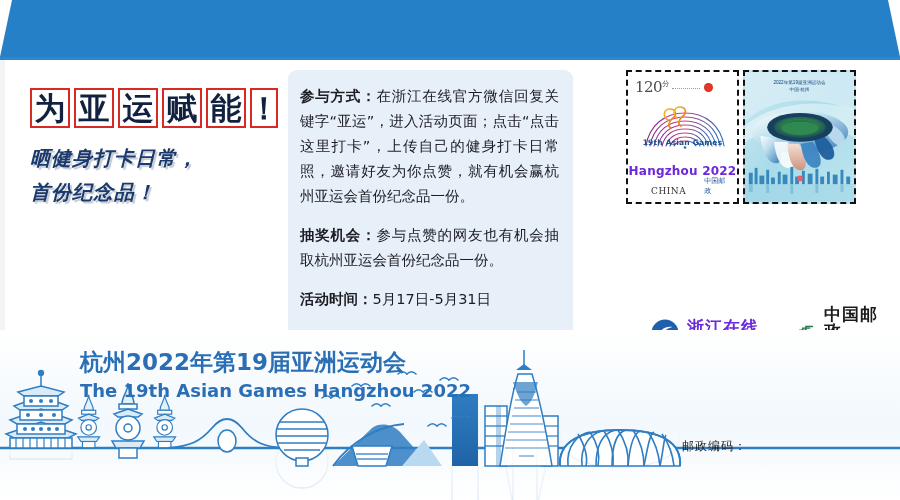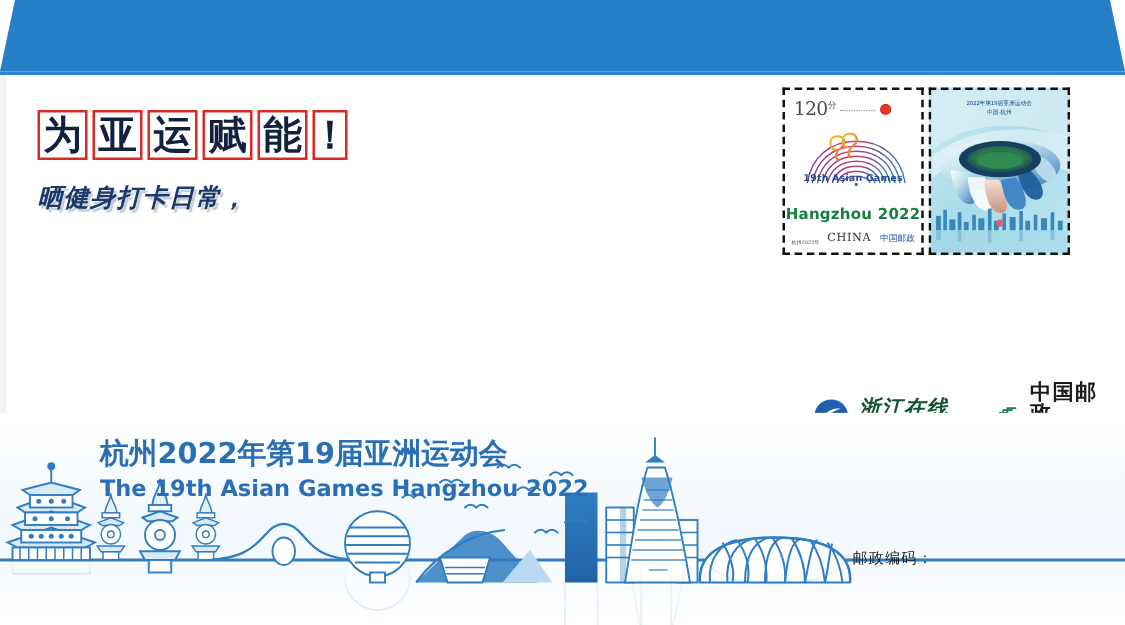--- a/index.html
+++ b/index.html
@@ -87,40 +87,40 @@
     background:radial-gradient(circle,#e8372a 40%,#c41d16 100%);
   }
   #emblem{position:absolute;left:12px;top:26px;width:90px;height:52px;}
   .stamp-en-small{
     position:absolute;left:0;right:0;top:66px;text-align:center;
     font-size:7.5px;color:#1d4e8f;font-weight:700;letter-spacing:.2px;
     font-family:"DejaVu Sans",sans-serif;
   }
   .stamp-en-big{
     position:absolute;left:0;right:0;top:92px;text-align:center;
-    font-size:12px;color:#15803d;font-weight:700;letter-spacing:.2px;
+    font-size:12px;color:#6d28d9;font-weight:700;letter-spacing:.2px;
     font-family:"DejaVu Sans",sans-serif;
   }
-  .stamp-footline{position:absolute;left:5px;right:5px;bottom:6px;display:flex;align-items:flex-end;gap:7px;}
+  .stamp-footline{position:absolute;left:5px;right:5px;bottom:6px;display:flex;align-items:flex-end;gap:18px;}
   .stamp-tinycn{font-size:4px;color:#444;letter-spacing:.3px;flex:1;overflow:hidden;white-space:nowrap;}
   .stamp-china{font-size:9px;color:#333;font-family:"DejaVu Serif",serif;letter-spacing:.5px;}
   .stamp-cnpost{font-size:7px;color:#1a4f9c;}
 
   #stamp-right-top{
     position:absolute;left:0;right:0;top:7px;text-align:center;
     font-size:4.6px;color:#0b3f7a;line-height:7px;
   }
 
   
   #logo-row{position:absolute;left:650px;top:310px;width:230px;height:46px;display:flex;align-items:center;gap:22px;}
   .logo{display:flex;align-items:center;gap:7px;}
   .logo-text-wrap{display:flex;flex-direction:column;line-height:1;}
   .logo-cn{font-size:17px;font-weight:700;letter-spacing:1px;font-family:"DejaVu Sans",sans-serif;}
   .logo-en{font-size:9px;letter-spacing:.4px;margin-top:3px;font-family:"DejaVu Sans",sans-serif;}
-  #zjol .logo-cn{color:#14532d;font-style:italic;}
+  #zjol .logo-cn{color:#6d28d9;}
   #zjol .logo-en{color:#2f5a9e;font-weight:700;font-size:8.5px;}
   #chinapost .logo-cn{color:#1b1b1b;}
   #chinapost .logo-en{color:#333;font-size:8.5px;}
 
   
   #skyline{position:absolute;left:0;top:330px;width:900px;height:170px;overflow:hidden;}
 
   
   #postal-code{
     position:absolute;left:682px;top:438px;
@@ -142,23 +142,35 @@
     <div class="boxed-line">
       <span class="boxed-char">为</span>
       <span class="boxed-char">亚</span>
       <span class="boxed-char">运</span>
       <span class="boxed-char">赋</span>
       <span class="boxed-char">能</span>
       <span class="boxed-char bang">！</span>
     </div>
     <div id="sub-headline">
       <div>晒健身打卡日常，</div>
+      <div>首份纪念品！</div>
     </div>
   </div>
 
+  <div id="info-panel">
+    <p class="info-para">
+      <span class="info-label">参与方式：</span><span>在浙江在线官方微信回复关键字“亚运”，进入活动页面；点击“点击这里打卡”，上传自己的健身打卡日常照，邀请好友为你点赞，就有机会赢杭州亚运会首份纪念品一份。</span>
+    </p>
+    <p class="info-para">
+      <span class="info-label">抽奖机会：</span><span>参与点赞的网友也有机会抽取杭州亚运会首份纪念品一份。</span>
+    </p>
+    <p class="info-para last">
+      <span class="info-label">活动时间：</span><span>5月17日-5月31日</span>
+    </p>
+  </div>
 
   <div id="stamp-block">
 
     <div class="stamp" id="stamp-left">
       <div class="stamp-denom"><span>120</span><sup>分</sup></div>
       <div class="stamp-dotline"></div>
       <div class="stamp-flower"></div>
 
       <svg id="emblem" viewBox="0 0 180 104">
         <defs>

